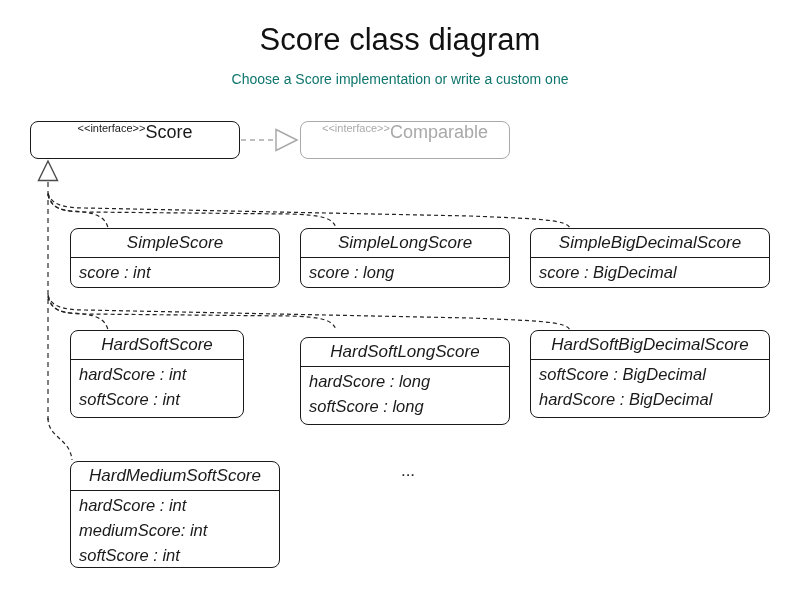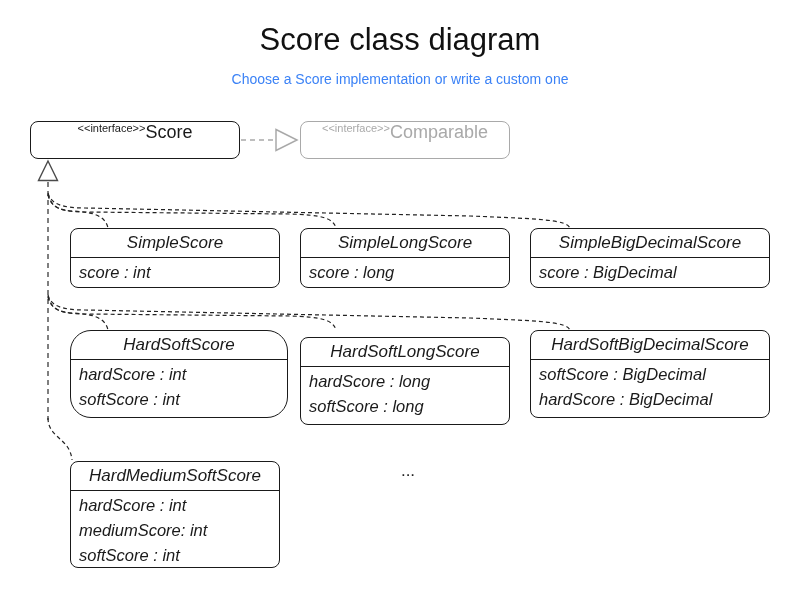--- a/index.html
+++ b/index.html
@@ -7,21 +7,21 @@
     position:relative;width:800px;height:600px;background:#ffffff;overflow:hidden;
     font-family:"Liberation Sans", sans-serif;color:#1a1a1a;
   }
   
   .title{
     position:absolute;left:0;top:22px;width:800px;text-align:center;
     font-size:31px;line-height:36px;color:#111111;
   }
   .subtitle{
     position:absolute;left:0;top:70px;width:800px;text-align:center;
-    font-size:14px;line-height:18px;color:#3b82f6;
+    font-size:14px;line-height:18px;color:#0f766e;
   }
   
   .iface{
     position:absolute;box-sizing:border-box;height:38px;width:210px;
     border-radius:8px;background:#ffffff;text-align:center;
     display:flex;flex-direction:row;justify-content:center;
   }
   .iface .stereo{font-size:11px;line-height:12px;}
   .iface .iname{font-size:18px;line-height:20px;}
   #iface-score{left:30px;top:121px;border:1.6px solid #1a1a1a;}
@@ -33,21 +33,21 @@
   }
   .cls .cls-title{
     text-align:center;font-size:17px;height:28px;line-height:28px;
     border-bottom:1.3px solid #1a1a1a;padding:0 2px;white-space:nowrap;
   }
   .cls .cls-attrs{padding:2px 8px 4px 8px;}
   .cls .attr{font-size:16.5px;line-height:25px;text-align:left;white-space:nowrap;}
   #cls-0{left:70px; top:228px;width:210px;height:60px;}
   #cls-1{left:300px;top:228px;width:210px;height:60px;}
   #cls-2{left:530px;top:228px;width:240px;height:60px;}
-  #cls-3{left:70px; top:330px;width:218px;height:88px;border-radius:21px;}
+  #cls-3{left:70px; top:330px;width:174px;height:88px;}
   #cls-4{left:300px;top:330px;width:210px;height:88px;margin-top:7px;}
   #cls-5{left:530px;top:330px;width:240px;height:88px;}
   #cls-6{left:70px; top:461px;width:210px;height:107px;}
   
   .ellipsis{position:absolute;left:378px;top:461px;width:60px;text-align:center;
     font-size:17px;color:#222222;}
   #edges{position:absolute;left:0;top:0;width:800px;height:600px;}
 </style>
 </head>
 <body>

